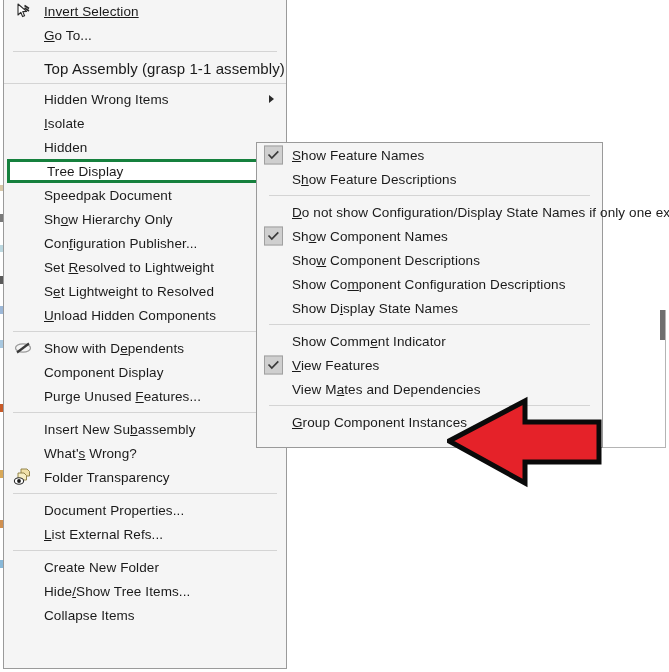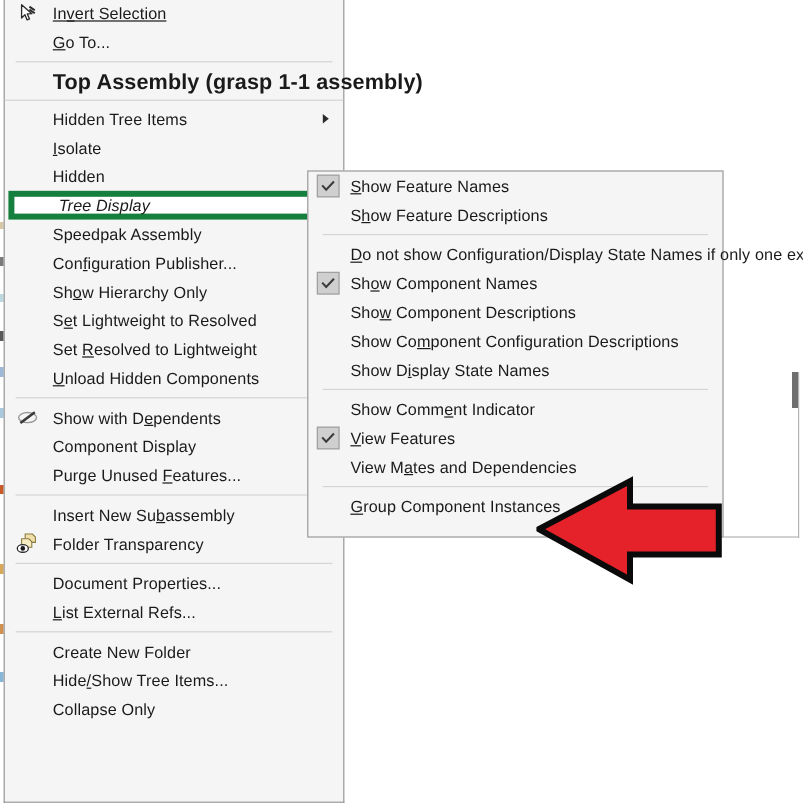--- a/index.html
+++ b/index.html
@@ -106,30 +106,29 @@
     border-top: 4px solid transparent;
     border-bottom: 4px solid transparent;
     border-left: 5px solid #2a2a2a;
   }
 
   .mi.header {
     padding-left: 8px;
     height: 25px;
   }
   .mi.header .label {
-    font-weight: bold;
-    font-size: 18px;
+    font-weight: normal;
+    font-size: 15px;
   }
 
   .mi.selected {
     background: #ffffff;
-    border: 5px solid #15803d;
+    border: 3px solid #15803d;
     margin: 0 3px;
     padding-left: 37px !important;
-    font-style: italic;
   }
 
   .sep {
     height: 1px;
     background: #d4d4d4;
     margin: 4px 9px 4px 9px;
   }
   #sub-menu .sep { margin: 4px 12px; }
 
   
@@ -200,57 +199,57 @@
 
     <div class="sep"></div>
 
     <div class="mi header">
       <span class="label">Top Assembly (grasp 1-1 assembly)</span>
     </div>
 
     <div class="sep" style="margin:2px 0 3px 0;"></div>
 
     <div class="mi">
-      <span class="label">Hidden Tree Items</span>
+      <span class="label">Hidden Wrong Items</span>
       <span class="arrow"></span>
     </div>
 
     <div class="mi">
       <span class="label"><u>I</u>solate</span>
     </div>
 
     <div class="mi">
       <span class="label">Hidden</span>
       <span class="arrow"></span>
     </div>
 
     <div class="mi selected">
       <span class="label">Tree Display</span>
       <span class="arrow" style="right:10px;"></span>
     </div>
 
     <div class="mi">
-      <span class="label">Speedpak Assembly</span>
+      <span class="label">Speedpak Document</span>
       <span class="arrow"></span>
     </div>
 
     <div class="mi">
+      <span class="label">Sh<u>o</u>w Hierarchy Only</span>
+    </div>
+
+    <div class="mi">
       <span class="label">Con<u>f</u>iguration Publisher...</span>
     </div>
 
     <div class="mi">
-      <span class="label">Sh<u>o</u>w Hierarchy Only</span>
+      <span class="label">Set <u>R</u>esolved to Lightweight</span>
     </div>
 
     <div class="mi">
       <span class="label">S<u>e</u>t Lightweight to Resolved</span>
-    </div>
-
-    <div class="mi">
-      <span class="label">Set <u>R</u>esolved to Lightweight</span>
     </div>
 
     <div class="mi">
       <span class="label"><u>U</u>nload Hidden Components</span>
     </div>
 
 
 
     <div class="sep"></div>
 
@@ -272,20 +271,23 @@
     <div class="mi">
       <span class="label">Purge Unused <u>F</u>eatures...</span>
     </div>
 
     <div class="sep"></div>
 
     <div class="mi">
       <span class="label">Insert New Su<u>b</u>assembly</span>
     </div>
 
+    <div class="mi">
+      <span class="label">What'<u>s</u> Wrong?</span>
+    </div>
 
     <div class="mi">
       <span class="icon">
         <svg width="20" height="18" viewBox="0 0 20 18">
           <path d="M8 1 L14 1 L16.5 3.5 L16.5 8 L10.5 8 L8 5.5 Z" fill="#f0e0a8" stroke="#8a7a40" stroke-width="0.9"></path>
           <path d="M5 5 L11 5 L13.5 7.5 L13.5 12 L7.5 12 L5 9.5 Z" fill="#f7eec4" stroke="#8a7a40" stroke-width="0.9"></path>
           <ellipse cx="6" cy="13" rx="4.6" ry="3.2" fill="#ffffff" stroke="#2a2a2a" stroke-width="1.1"></ellipse>
           <circle cx="6" cy="13" r="1.9" fill="#1a1a1a"></circle>
         </svg>
       </span>
@@ -306,21 +308,21 @@
 
     <div class="mi">
       <span class="label">Create New Folder</span>
     </div>
 
     <div class="mi">
       <span class="label">Hide<u>/</u>Show Tree Items...</span>
     </div>
 
     <div class="mi">
-      <span class="label">Collapse Only</span>
+      <span class="label">Collapse Items</span>
     </div>
 
   </div>
 
   <div class="menu" id="sub-menu">
 
     <div class="mi checked">
       <span class="check">
         <svg width="13" height="11" viewBox="0 0 13 11">
             <path d="M1.5 5 L4.8 8.6 L11.3 1.8" fill="none" stroke="#3a3a3a" stroke-width="1.7"></path>

